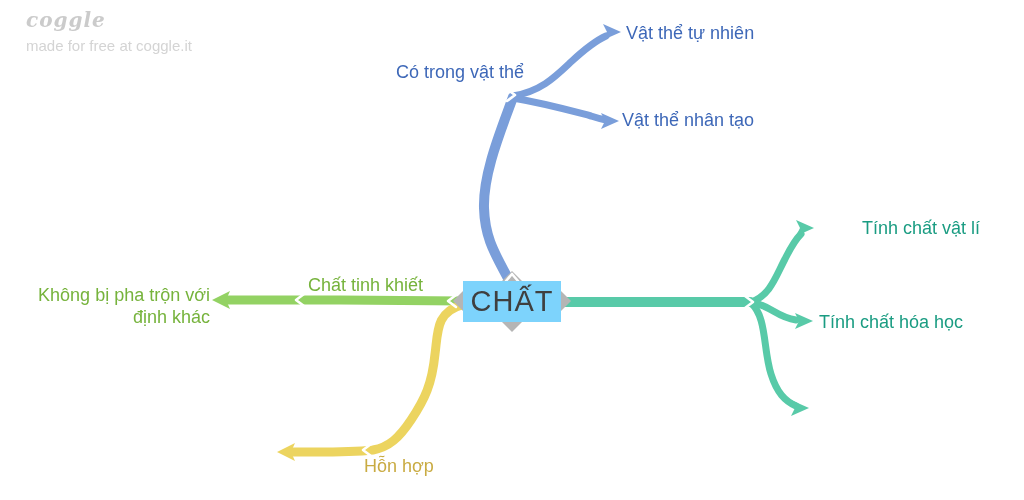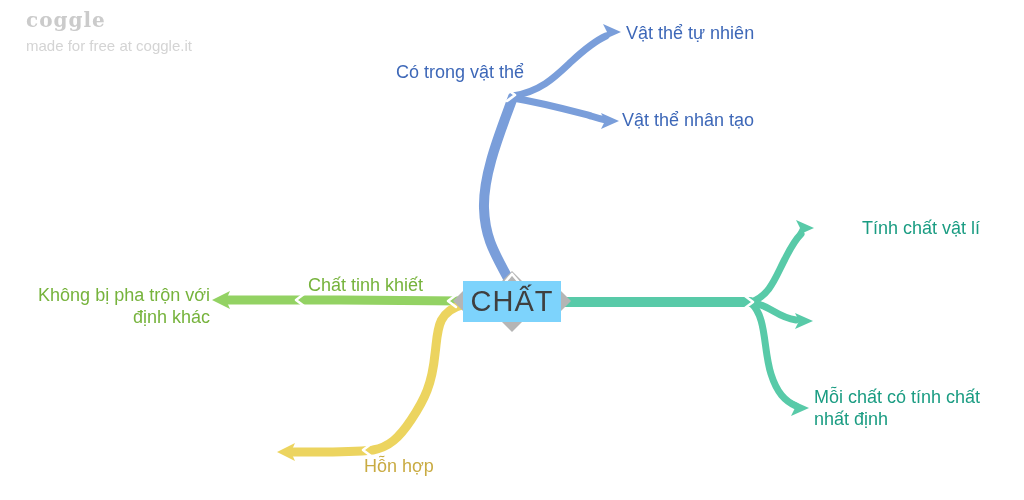--- a/index.html
+++ b/index.html
@@ -17,21 +17,21 @@
   .c-green{color:#76b33c;}
   .c-yellow{color:#c9ab42;}
   .root-node{
     position:absolute;left:463px;top:281px;width:98px;height:41px;z-index:2;
     background:#7dd3fc;color:#3f3f3f;display:flex;align-items:center;justify-content:center;
     font-size:29px;letter-spacing:1px;cursor:pointer;
   }
   .chevron{fill:none;stroke:#ffffff;stroke-width:2.6;stroke-linecap:round;stroke-linejoin:round;}
   .watermark-logo{
     position:absolute;left:26px;top:8px;z-index:3;
-    font-family:"DejaVu Serif", serif;font-weight:bold;
+    font-family:"DejaVu Serif", serif;font-style:italic;font-weight:bold;
     font-size:20px;color:#cbcbcb;letter-spacing:1px;
   }
   .watermark-tagline{
     position:absolute;left:26px;top:37px;z-index:3;font-size:15px;color:#d4d4d4;
   }
 </style>
 </head>
 <body>
 
 <div id="canvas">
@@ -71,21 +71,21 @@
     <polyline class="chevron" points="456,295 448,301 456,307"></polyline>
   </svg>
 
   <div class="root-node">CHẤT</div>
 
   <div class="label c-blue" style="left:396px;top:62px;">Có trong vật thể</div>
   <div class="label c-blue" style="left:626px;top:23px;">Vật thể tự nhiên</div>
   <div class="label c-blue" style="left:622px;top:110px;">Vật thể nhân tạo</div>
 
   <div class="label c-teal" style="left:816px;top:218px;margin-left:46px;">Tính chất vật lí</div>
-  <div class="label c-teal wrap" style="left:814px;top:387px;width:200px;">Mỗi chất có tính chất nhất định</div>
+  <div class="label c-teal" style="left:819px;top:312px;">Tính chất hóa học</div>
 
   <div class="label c-green" style="left:308px;top:275px;">Chất tinh khiết</div>
   <div class="label c-green wrap" style="left:22px;top:285px;width:188px;text-align:right;">Không bị pha trộn với định khác</div>
 
   <div class="label c-yellow" style="left:364px;top:456px;">Hỗn hợp</div>
 
   <div class="watermark-logo">coggle</div>
   <div class="watermark-tagline">made for free at coggle.it</div>
 
 </div>

